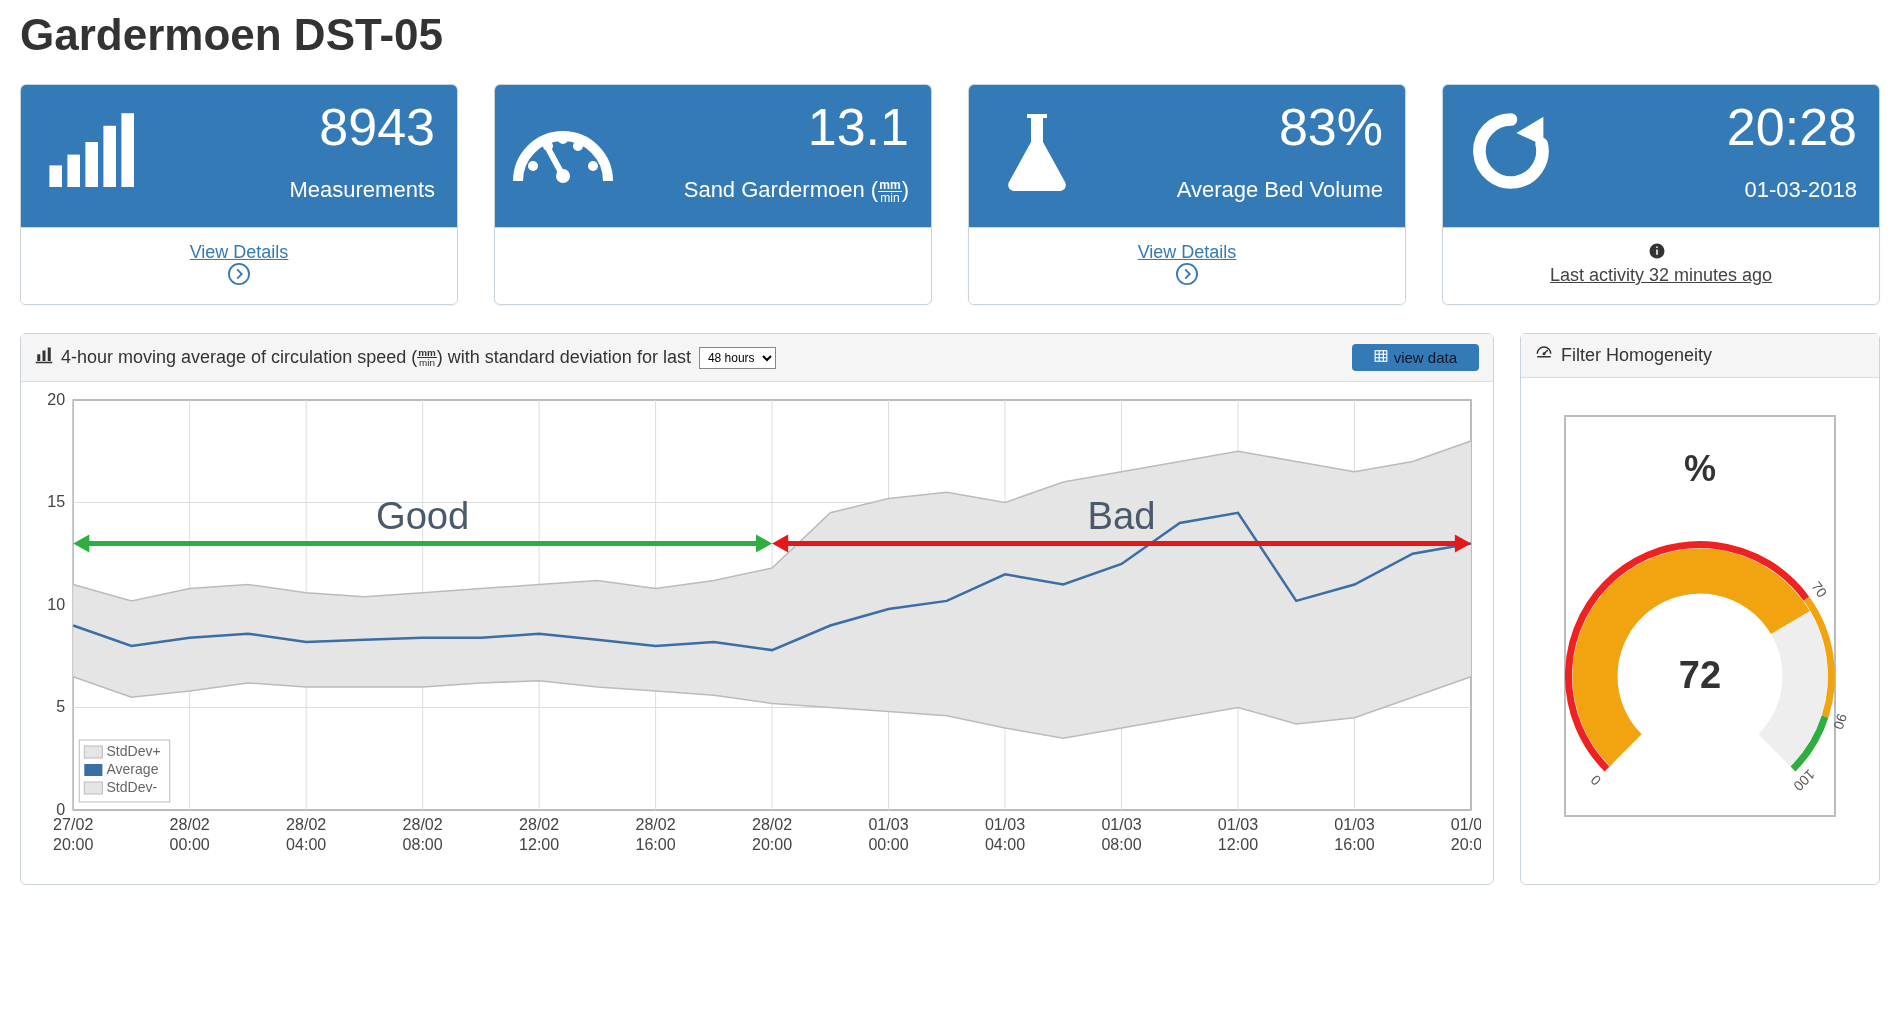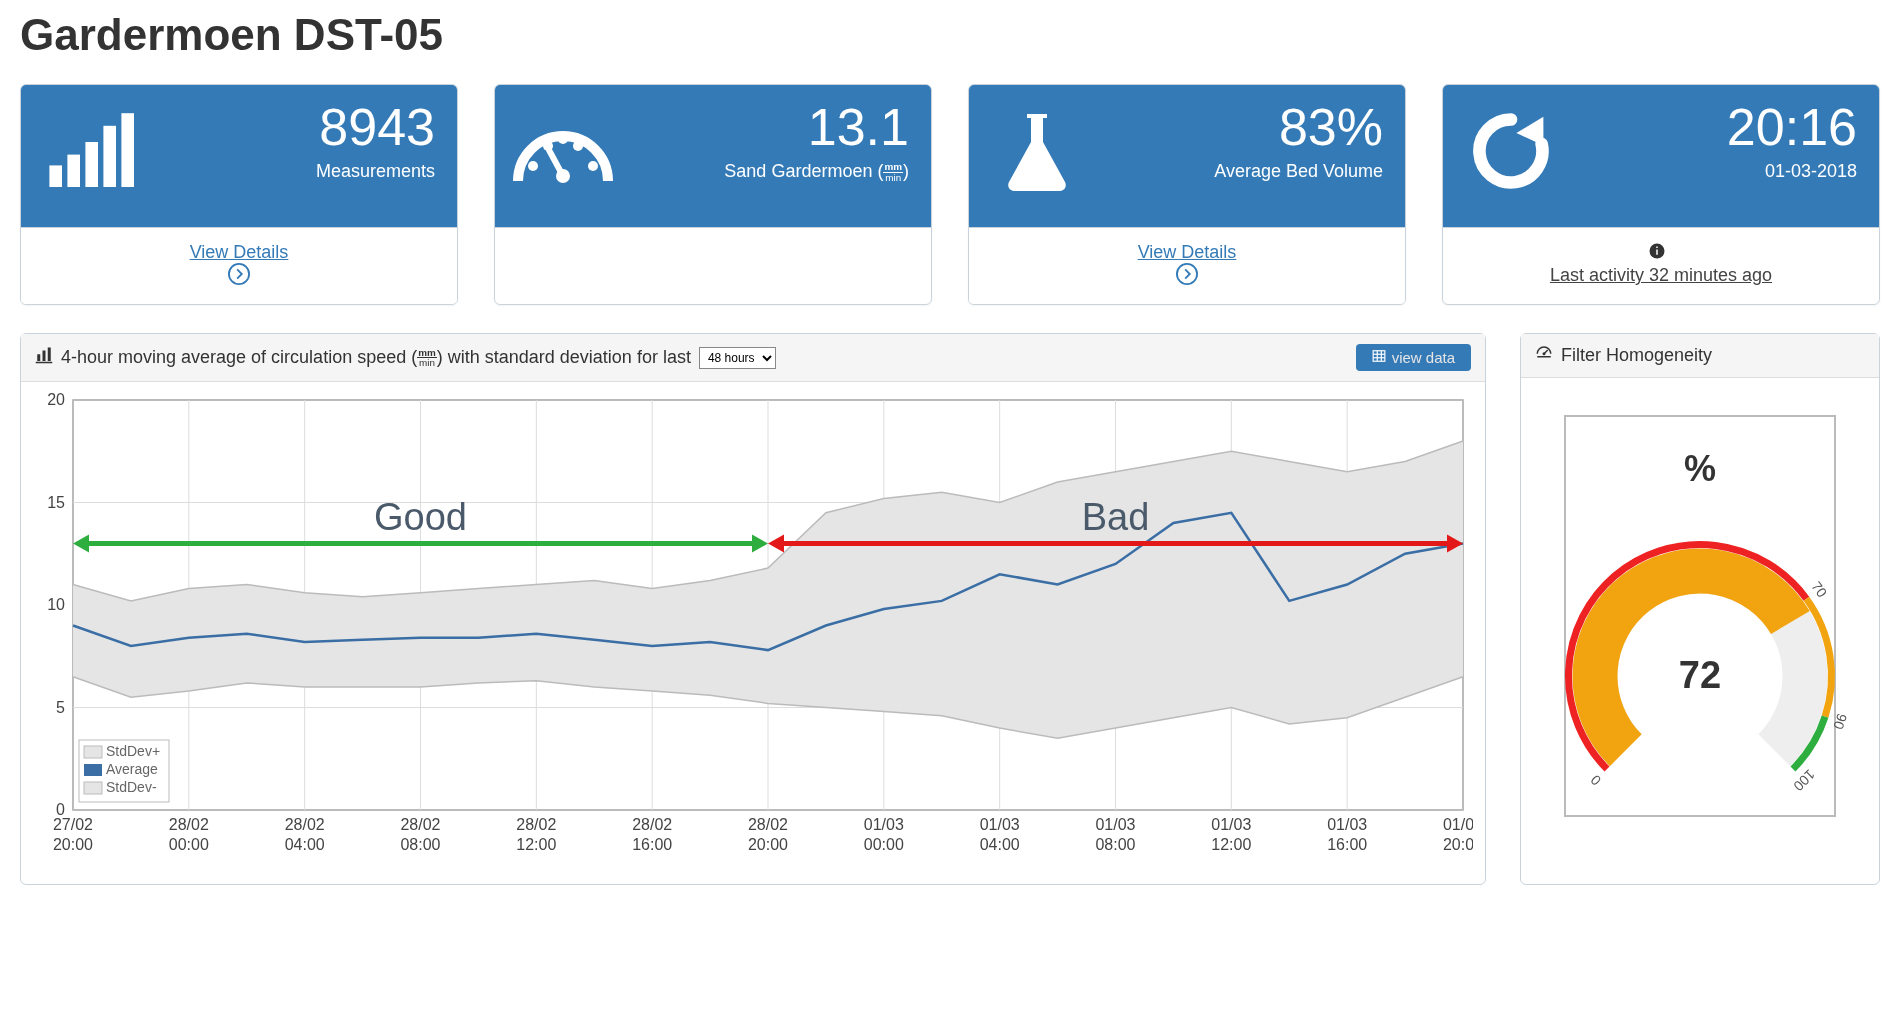--- a/index.html
+++ b/index.html
@@ -21,37 +21,37 @@
     display: flex;
     align-items: flex-start;
     justify-content: space-between;
     padding: 16px 22px 14px 18px;
     gap: 10px;
     min-height: 142px;
   }
   .card-top .icon-wrap { width: 100px; height: 100px; display:flex; align-items:center; justify-content:center; }
   .card-top .text-wrap { text-align: right; display:flex; flex-direction:column; align-items:flex-end; gap:8px; }
   .card-top .big { font-size: 52px; font-weight: 400; line-height: 1; }
-  .card-top .small { font-size: 18px; font-weight: 400; white-space: nowrap; }
+  .card-top .small { font-size: 22px; font-weight: 400; white-space: nowrap; margin-top: 16px; }
   .card-bottom {
     background: #fff;
     color: #337ab7;
     display: flex;
     align-items: center;
     justify-content: space-between;
     padding: 14px 18px;
     font-size: 18px;
     border-top: 1px solid #c9d3db;
     min-height: 52px;
     flex-direction: column;
   }
   .card-bottom.info { color: #444; }
   .card-bottom .muted-icon { color:#555; margin-right: 8px; }
 
-  .main-row { display:flex; gap:34px; align-items:stretch; }
+  .main-row { display:flex; gap:26px; align-items:stretch; }
   .panel {
     border: 1px solid #c9d3db;
     border-radius: 6px;
     background: #fff;
   }
   .panel-heading {
     background: #f5f5f5;
     border-bottom: 1px solid #ddd;
     padding: 10px 14px;
     display:flex;
@@ -63,24 +63,24 @@
   .panel-heading .title-text { flex: 0 0 auto; }
   .panel-heading select {
     font-size: 12px;
     padding: 2px 4px;
     border: 1px solid #888;
     background:#fff;
   }
   .panel-heading .spacer { flex: 1 1 auto; }
   .btn {
     background: #337ab7;
-    color:#e5e5e5;
+    color:#0f172a;
     border:none;
     border-radius:4px;
-    padding: 5px 16px;
+    padding: 5px 22px;
     font-size: 15px;
     display:inline-flex;
     align-items:center;
     gap:6px;
     cursor:pointer;
   }
   .chart-panel { flex: 1 1 auto; }
   .side-panel { width: 360px; flex: 0 0 360px; }
 
   .chart-body { padding: 8px 12px 10px 12px; }
@@ -173,21 +173,21 @@
 
   <div class="card">
     <div class="card-top">
       <div class="icon-wrap">
         <svg viewBox="0 0 100 100" width="90" height="90">
           <path d="M50 15a35 35 0 1 0 34 27" fill="none" stroke="#fff" stroke-width="14" stroke-linecap="round"></path>
           <path d="M86 12 L86 44 L56 30 Z" fill="#fff"></path>
         </svg>
       </div>
       <div class="text-wrap">
-        <div class="big">20:16</div>
+        <div class="big">20:28</div>
         <div class="small">01-03-2018</div>
       </div>
     </div>
     <div class="card-bottom info">
       <span>
         <span class="muted-icon">
           <svg width="18" height="18" viewBox="0 0 24 24">
               <circle cx="12" cy="12" r="10" fill="#333"></circle>
               <rect x="11" y="10" width="2" height="7" fill="#fff"></rect>
               <rect x="11" y="6" width="2" height="2" fill="#fff"></rect>

